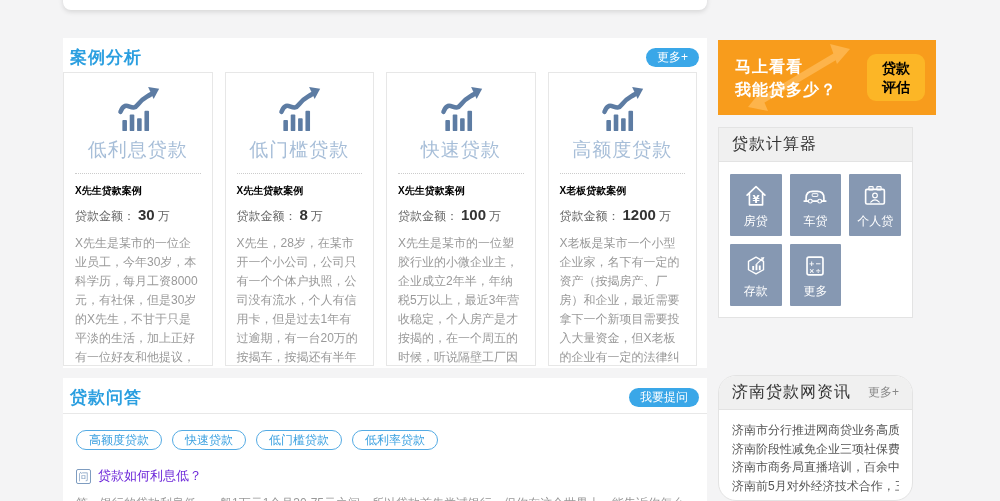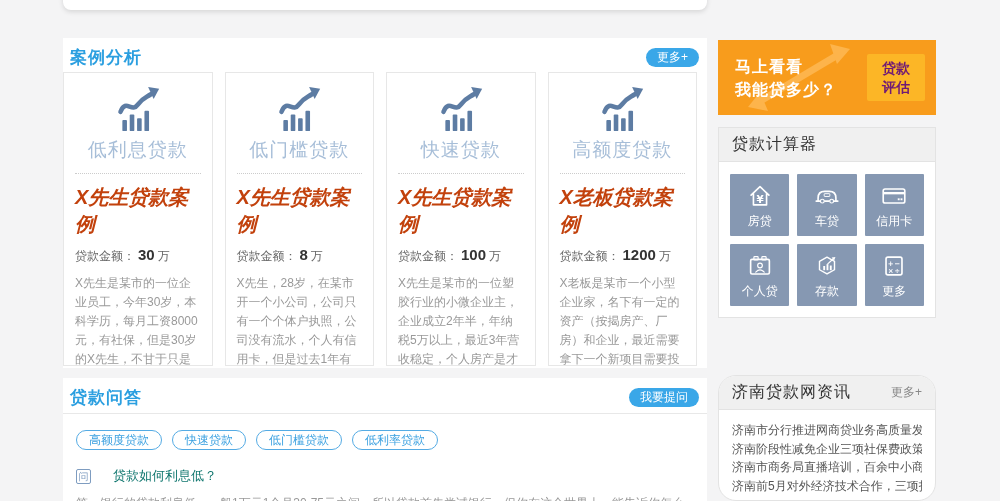--- a/index.html
+++ b/index.html
@@ -37,57 +37,57 @@
 
   
   .cards { display:flex; gap:12px; margin-top:2px; width:634px; }
   .card {
     flex:1; height:294px; background:#fff; border:1px solid #e7e7e7;
     padding:0 11px; overflow:hidden;
   }
   .chart-icon { display:block; margin:13px auto 0; }
   .card-type { text-align:center; font-size:19px; color:#a7bed8; margin-top:5px; letter-spacing:1px; }
   .card-divider { border-top:1px dotted #ccc; margin-top:10px; }
-  .case-title { margin-top:10px; font-size:20px; font-weight:600; color:#c2410c;font-style:italic; }
+  .case-title { margin-top:10px; font-size:10px; font-weight:600; color:#000000; }
   .amount-row { margin-top:8px; font-size:12px; color:#666; }
   .amount-num { font-size:15px; color:#333; font-weight:600; margin:0 3px; }
   .card-body { margin-top:9px; font-size:12px; color:#999; line-height:19px; }
 
   
   .qa-divider { border-top:1px solid #e8e8e8; margin-top:3px; }
   .tags { display:flex; gap:10px; margin:16px 0 0 13px; }
   .tag {
     border:1px solid #54abe4; color:#3aa0e0; background:#fff;
     font-size:12px; line-height:18px; padding:0 12px; border-radius:11px;
     cursor:pointer; font-family:inherit;
   }
   .question-row { display:flex; align-items:center; gap:7px; margin:17px 0 0 13px; }
   .q-icon {
     width:15px; height:15px; border:1px solid #7e9cc0; border-radius:2px;
     color:#7e9cc0; font-size:10px; line-height:13px; text-align:center; flex:0 0 auto;
   }
-  .question-text { font-size:13px; color:#0f766e;margin-left:15px; }
+  .question-text { font-size:13px; color:#6d28d9; }
   .answer-text { margin:10px 13px 0 13px; font-size:12px; color:#999; }
 
   
   .banner {
     position:absolute; left:718px; top:40px; width:218px; height:75px;
     background:#f89c1c; overflow:hidden;text-decoration:underline;
   }
   .banner-arrows { position:absolute; left:0; top:0; }
   .banner-text { position:absolute; left:17px; top:15px; color:#fff; font-weight:bold; font-size:16px; line-height:23px; letter-spacing:1px; }
   .eval-btn {
     position:absolute; right:11px; top:14px; width:58px; height:47px;
-    background:#fcb626; border:none; border-radius:2px; cursor:pointer;
-    color:#701a75; font-size:14px; font-weight:bold; line-height:19px;
+    background:#fcb626; border:none; border-radius:9px; cursor:pointer;
+    color:#000000; font-size:14px; font-weight:bold; line-height:19px;
     font-family:inherit; text-align:center; padding:0;
   }
 
   .side-box {
-    position:absolute; left:718px; width:218px; background:#fff;
+    position:absolute; left:718px; width:195px; background:#fff;
     border:1px solid #e3e3e3;
   }
   .box-calc { top:127px; height:191px; }
   .box-news { top:375px; height:126px; overflow:hidden;border-radius:18px; }
   .box-head {
     height:34px; background:#f0f0f0; border-bottom:1px solid #e3e3e3;
     display:flex; align-items:center; justify-content:space-between;
     padding:0 13px;
   }
   .box-title { font-size:16px; color:#333; letter-spacing:1px; }
@@ -263,29 +263,20 @@
         <svg width="30" height="30" viewBox="0 0 64 64">
           <path d="M13 43 V36 Q13 22 27 22 H37 Q51 22 51 36 V43" stroke="#fff" stroke-width="3.5" fill="none" stroke-linecap="round"></path>
           <line x1="9" y1="43" x2="55" y2="43" stroke="#fff" stroke-width="3.5" stroke-linecap="round"></line>
           <circle cx="22" cy="43" r="4" fill="#8698b2" stroke="#fff" stroke-width="2.5"></circle>
           <circle cx="42" cy="43" r="4" fill="#8698b2" stroke="#fff" stroke-width="2.5"></circle>
           <rect x="26" y="27" width="12" height="6" rx="1" stroke="#fff" stroke-width="2" fill="none"></rect>
         </svg>
         <span>车贷</span>
       </button>
 
-      <button class="tile">
-        <svg width="30" height="30" viewBox="0 0 64 64">
-          <rect x="9" y="17" width="46" height="30" rx="4" stroke="#fff" stroke-width="3.5" fill="none"></rect>
-          <line x1="9" y1="26" x2="55" y2="26" stroke="#fff" stroke-width="5"></line>
-          <rect x="40" y="37" width="4" height="4" fill="#fff"></rect>
-          <rect x="46" y="37" width="4" height="4" fill="#fff"></rect>
-        </svg>
-        <span>信用卡</span>
-      </button>
 
       <button class="tile">
         <svg width="30" height="30" viewBox="0 0 64 64">
           <rect x="19" y="12" width="9" height="7" rx="1.5" stroke="#fff" stroke-width="2.5" fill="none"></rect>
           <rect x="36" y="12" width="9" height="7" rx="1.5" stroke="#fff" stroke-width="2.5" fill="none"></rect>
           <rect x="12" y="18" width="40" height="31" rx="3" stroke="#fff" stroke-width="3.5" fill="none"></rect>
           <circle cx="32" cy="31" r="5" stroke="#fff" stroke-width="2.5" fill="none"></circle>
           <path d="M23 45 Q32 36 41 45" stroke="#fff" stroke-width="2.5" fill="none" stroke-linecap="round"></path>
         </svg>
         <span>个人贷</span>

